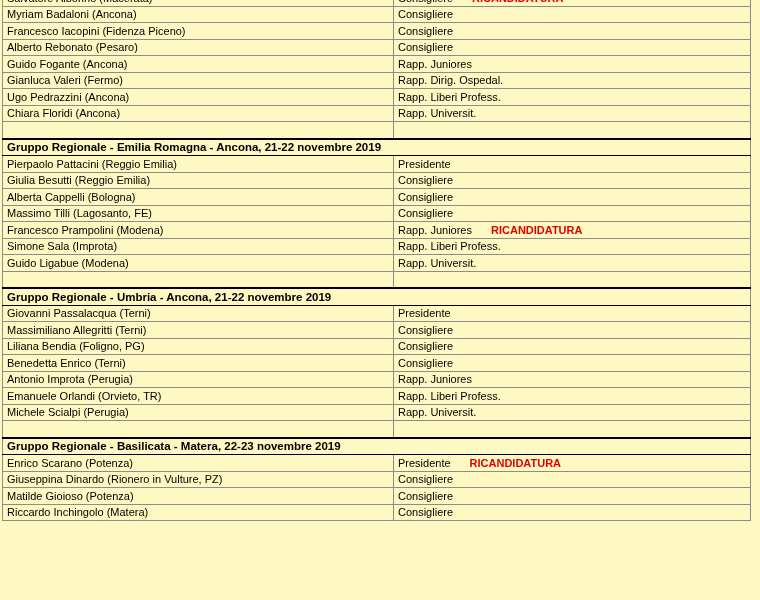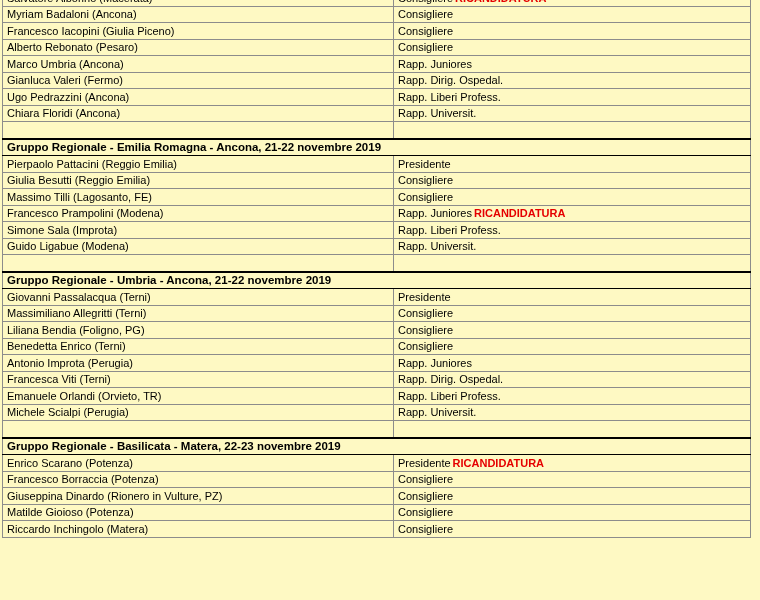--- a/index.html
+++ b/index.html
@@ -41,21 +41,21 @@
     border-bottom: none;
   }
   tr.section-header-row td {
     border-top: 2px solid #000000;
     border-bottom: 1.5px solid #000000;
     font-weight: bold;
     font-size: 11.5px;
   }
   .badge {
     font-weight: bold;
-    margin-left: 2px;
+    margin-left: 19px;
   }
 </style>
 </head>
 <body>
 
 <div id="page">
   <table class="roster">
     <colgroup>
       <col class="c-name">
       <col class="c-role">
@@ -63,29 +63,29 @@
     <tbody>
         <tr>
           <td>Salvatore Alborino (Macerata)</td>
           <td><span>Consigliere</span><span class="badge" style="color: rgb(229, 0, 0);">RICANDIDATURA</span></td>
         </tr>
         <tr>
           <td>Myriam Badaloni (Ancona)</td>
           <td><span>Consigliere</span></td>
         </tr>
         <tr>
-          <td>Francesco Iacopini (Giulia Piceno)</td>
+          <td>Francesco Iacopini (Fidenza Piceno)</td>
           <td><span>Consigliere</span></td>
         </tr>
         <tr>
           <td>Alberto Rebonato (Pesaro)</td>
           <td><span>Consigliere</span></td>
         </tr>
         <tr>
-          <td>Marco Umbria (Ancona)</td>
+          <td>Guido Fogante (Ancona)</td>
           <td><span>Rapp. Juniores</span></td>
         </tr>
         <tr>
           <td>Gianluca Valeri (Fermo)</td>
           <td><span>Rapp. Dirig. Ospedal.</span></td>
         </tr>
         <tr>
           <td>Ugo Pedrazzini (Ancona)</td>
           <td><span>Rapp. Liberi Profess.</span></td>
         </tr>
@@ -99,20 +99,24 @@
         </tr>
         <tr class="section-header-row">
           <td colspan="2">Gruppo Regionale - Emilia Romagna - Ancona, 21-22 novembre 2019</td>
         </tr>
         <tr>
           <td>Pierpaolo Pattacini (Reggio Emilia)</td>
           <td><span>Presidente</span></td>
         </tr>
         <tr>
           <td>Giulia Besutti (Reggio Emilia)</td>
+          <td><span>Consigliere</span></td>
+        </tr>
+        <tr>
+          <td>Alberta Cappelli (Bologna)</td>
           <td><span>Consigliere</span></td>
         </tr>
         <tr>
           <td>Massimo Tilli (Lagosanto, FE)</td>
           <td><span>Consigliere</span></td>
         </tr>
         <tr>
           <td>Francesco Prampolini  (Modena)</td>
           <td><span>Rapp. Juniores</span><span class="badge" style="color: rgb(229, 0, 0);">RICANDIDATURA</span></td>
         </tr>
@@ -145,47 +149,39 @@
         </tr>
         <tr>
           <td>Benedetta Enrico (Terni)</td>
           <td><span>Consigliere</span></td>
         </tr>
         <tr>
           <td>Antonio Improta (Perugia)</td>
           <td><span>Rapp. Juniores</span></td>
         </tr>
         <tr>
-          <td>Francesca Viti (Terni)</td>
-          <td><span>Rapp. Dirig. Ospedal.</span></td>
-        </tr>
-        <tr>
           <td>Emanuele Orlandi (Orvieto, TR)</td>
           <td><span>Rapp. Liberi Profess.</span></td>
         </tr>
         <tr>
           <td>Michele Scialpi (Perugia)</td>
           <td><span>Rapp. Universit.</span></td>
         </tr>
         <tr class="spacer-row">
           <td></td>
           <td></td>
         </tr>
         <tr class="section-header-row">
           <td colspan="2">Gruppo Regionale - Basilicata - Matera, 22-23 novembre 2019</td>
         </tr>
         <tr>
           <td>Enrico Scarano (Potenza)</td>
           <td><span>Presidente</span><span class="badge" style="color: rgb(229, 0, 0);">RICANDIDATURA</span></td>
         </tr>
         <tr>
-          <td>Francesco Borraccia (Potenza)</td>
-          <td><span>Consigliere</span></td>
-        </tr>
-        <tr>
           <td>Giuseppina Dinardo (Rionero in Vulture, PZ)</td>
           <td><span>Consigliere</span></td>
         </tr>
         <tr>
           <td>Matilde Gioioso (Potenza)</td>
           <td><span>Consigliere</span></td>
         </tr>
         <tr>
           <td>Riccardo Inchingolo (Matera)</td>
           <td><span>Consigliere</span></td>

